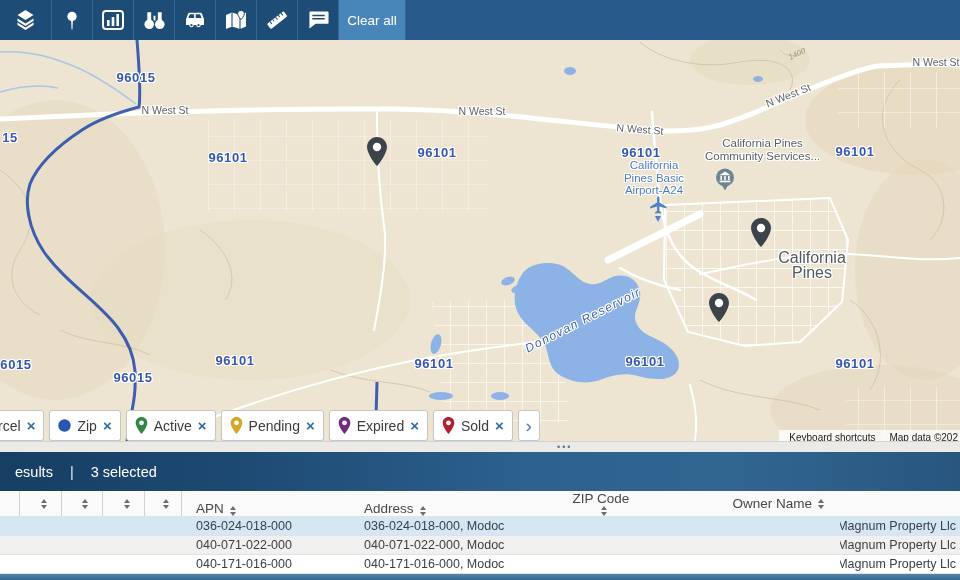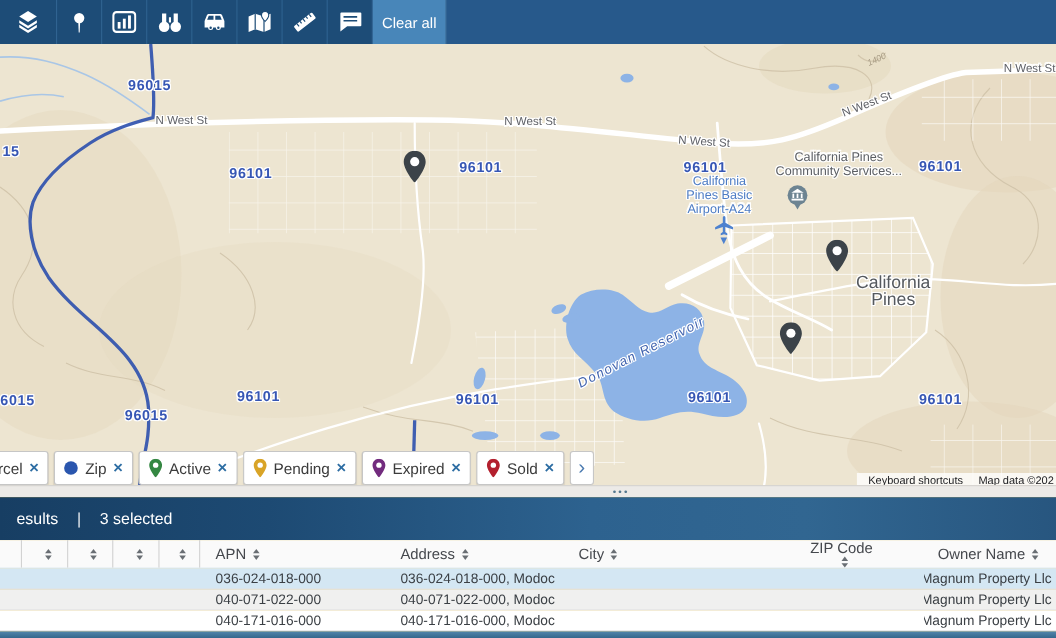--- a/index.html
+++ b/index.html
@@ -41,21 +41,21 @@
 
   
   .resultsbar{position:absolute;left:0;top:452px;width:960px;height:39px;background:linear-gradient(90deg,#173e63 0%,#1d4a73 25%,#2d628f 55%,#316691 75%,#27557e 100%);color:#fff;display:flex;align-items:center;font-size:14.5px;padding-left:16px;}
   .resultsbar .sep{margin:0 17px;opacity:.9;}
 
   
   .grid-row{display:grid;grid-template-columns:20px 42px 41px 42px 37px 168px 162px 160px 168px 120px;}
   .thead{position:absolute;left:0;top:491px;width:960px;height:26px;background:#fafafa;border-bottom:1px solid #d7e6f0;box-sizing:border-box;}
   .th{display:flex;align-items:center;font-size:13.5px;color:#45484d;box-sizing:border-box;cursor:pointer;}
   .th.narrow{justify-content:center;border-right:1px solid #d2d2d2;}
-  .th.lbl{padding-left:14px;}
+  .th.lbl{padding-left:14px;align-items:flex-end;}
   .th.zipc{padding-left:18px;flex-direction:column;}
   .th.owner{justify-content:flex-end;padding-right:16px;}
   .sort{display:inline-flex;flex-direction:column;gap:2px;margin-left:6px;}
   .sort i{width:0;height:0;border-left:3.5px solid transparent;border-right:3.5px solid transparent;display:block;}
   .sort .up{border-bottom:4px solid #696e73;}
   .sort .dn{border-top:4px solid #696e73;}
   .trow{position:absolute;left:0;width:960px;height:19px;font-size:12.5px;font-weight:400;color:#3a3f44;cursor:pointer;border-bottom:1px solid #e2e2e2;box-sizing:border-box;}
   .trow .td{display:flex;align-items:center;padding-left:14px;box-sizing:border-box;overflow:hidden;white-space:nowrap;}
   .trow .td.owner{justify-content:flex-end;padding-right:4px;padding-left:0;}
   .row-sel{background:#d4e7f3;}
@@ -370,27 +370,20 @@
           <i class="dn"></i>
         </span>
       </div>
     <div class="th lbl">
         <span>Address</span>
         <span class="sort">
           <i class="up"></i>
           <i class="dn"></i>
         </span>
       </div>
-    <div class="th lbl">
-        <span>City</span>
-        <span class="sort">
-          <i class="up"></i>
-          <i class="dn"></i>
-        </span>
-      </div>
     <div class="th zipc">
         <span>ZIP Code</span>
         <span class="sort">
           <i class="up"></i>
           <i class="dn"></i>
         </span>
       </div>
     <div class="th owner">
         <span>Owner Name</span>
         <span class="sort">

